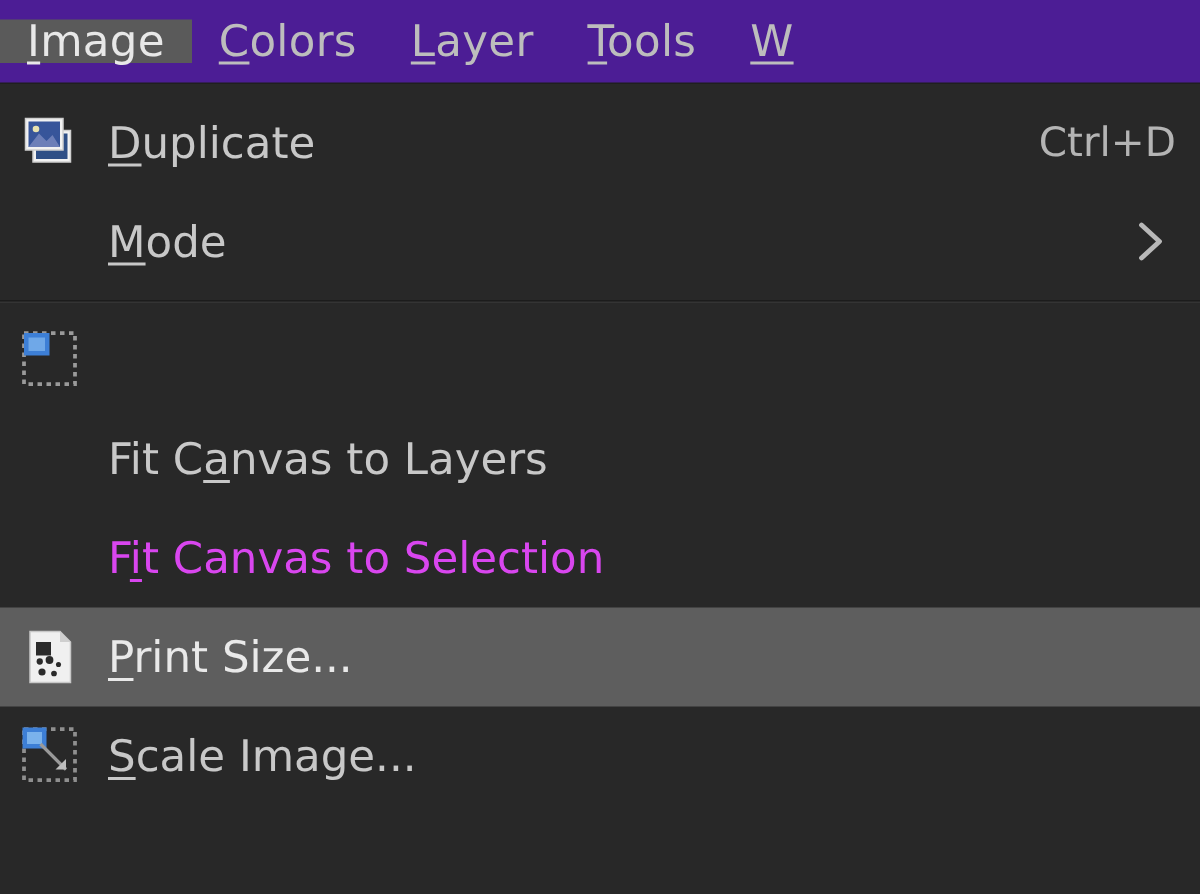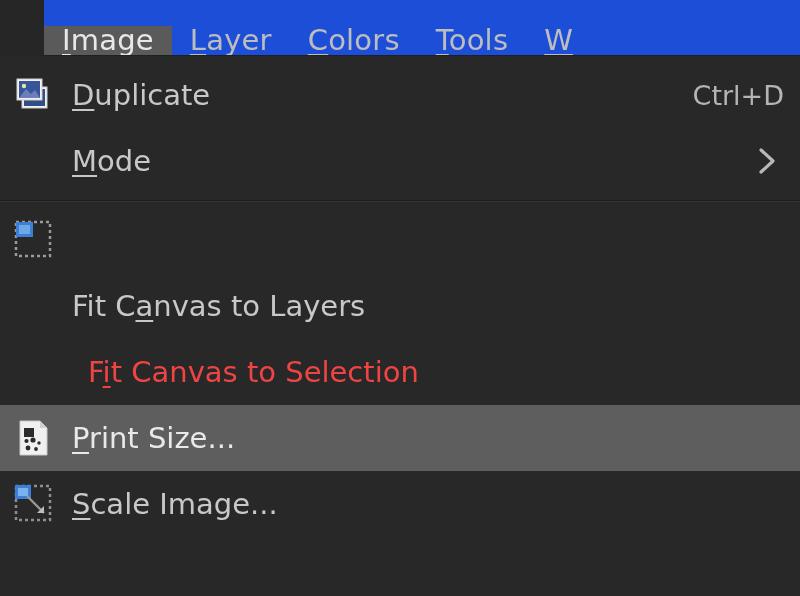--- a/index.html
+++ b/index.html
@@ -12,27 +12,26 @@
     height: 596px;
     overflow: hidden;
     font-family: "DejaVu Sans", "Liberation Sans", sans-serif;
     -webkit-font-smoothing: antialiased;
   }
 
   
   .menubar {
     position: relative;
     height: 56px;
-    background: #1d4ed8;
-    display: flex;
-    align-items: flex-end;
+    background: #4c1d95;
+    display: flex;
+    align-items: center;
     box-sizing: border-box;
     border-bottom: 1px solid #1f1f1f;
     overflow: hidden;
-    margin-left: 44px;
   }
   .menubar-item {
     display: flex;
     align-items: center;
     padding: 0 18px;
     color: #bdbdbd;
     font-size: 29px;
     letter-spacing: .2px;
     white-space: nowrap;
     line-height: 1;
@@ -66,22 +65,21 @@
     box-sizing: border-box;
     color: #c8c8c8;
     font-size: 29px;
     white-space: nowrap;
   }
   .menu-item.highlight {
     background: #5e5e5e;
     color: #e9e9e9;
   }
   .menu-item.disabled {
-    color: #ef4444;
-    margin-left: 16px;
+    color: #d946ef;
   }
 
   .mi-icon {
     width: 56px;
     min-width: 56px;
     height: 48px;
     display: flex;
     align-items: center;
     justify-content: center;
   }
@@ -116,24 +114,24 @@
   }
 </style>
 </head>
 <body>
 
 <div class="menubar" id="menubar">
     <div class="menubar-item active">
       <span><span class="mn">I</span>mage</span>
     </div>
     <div class="menubar-item">
+      <span><span class="mn">C</span>olors</span>
+    </div>
+    <div class="menubar-item">
       <span><span class="mn">L</span>ayer</span>
-    </div>
-    <div class="menubar-item">
-      <span><span class="mn">C</span>olors</span>
     </div>
     <div class="menubar-item">
       <span><span class="mn">T</span>ools</span>
     </div>
     <div class="menubar-item">
       <span><span class="mn">W</span></span>
     </div>
   </div>
 
 <div class="menu-popup" id="menupopup">

